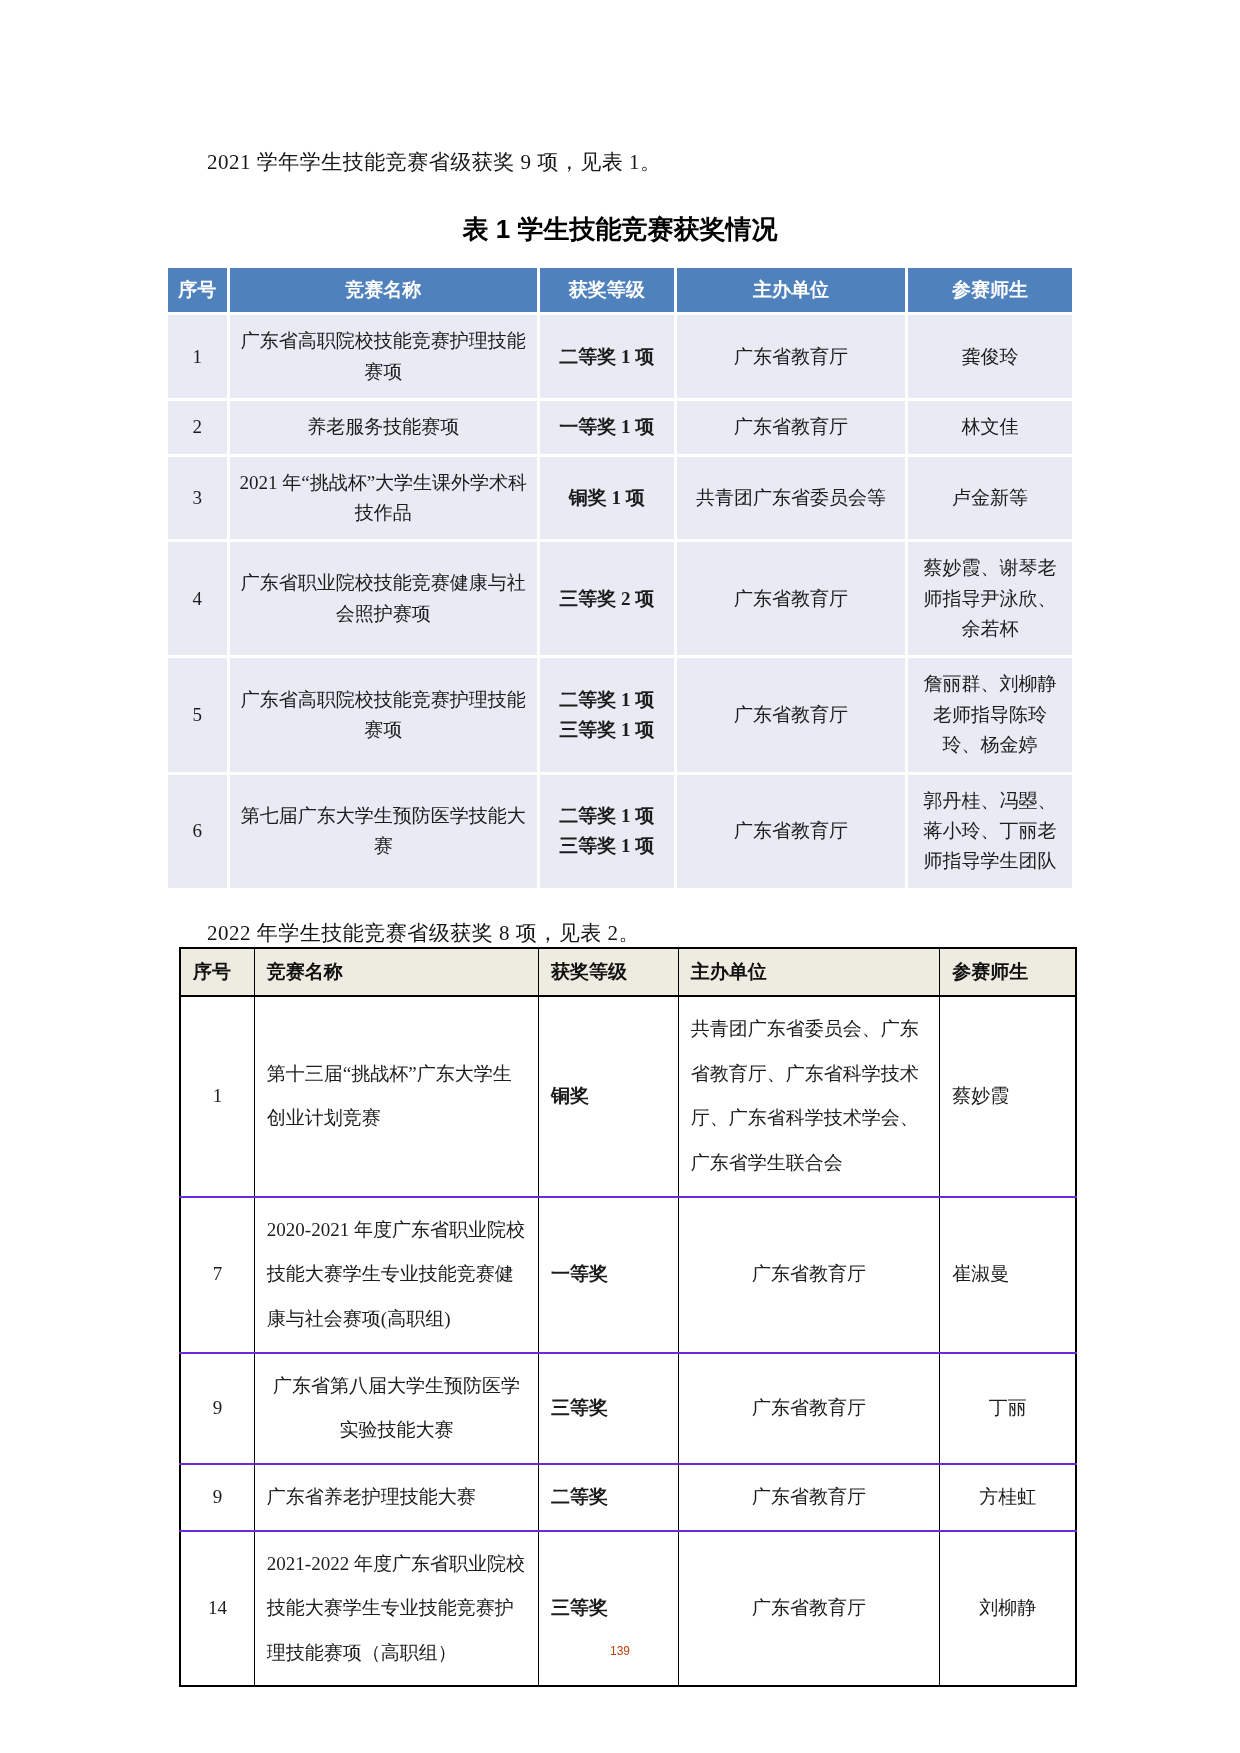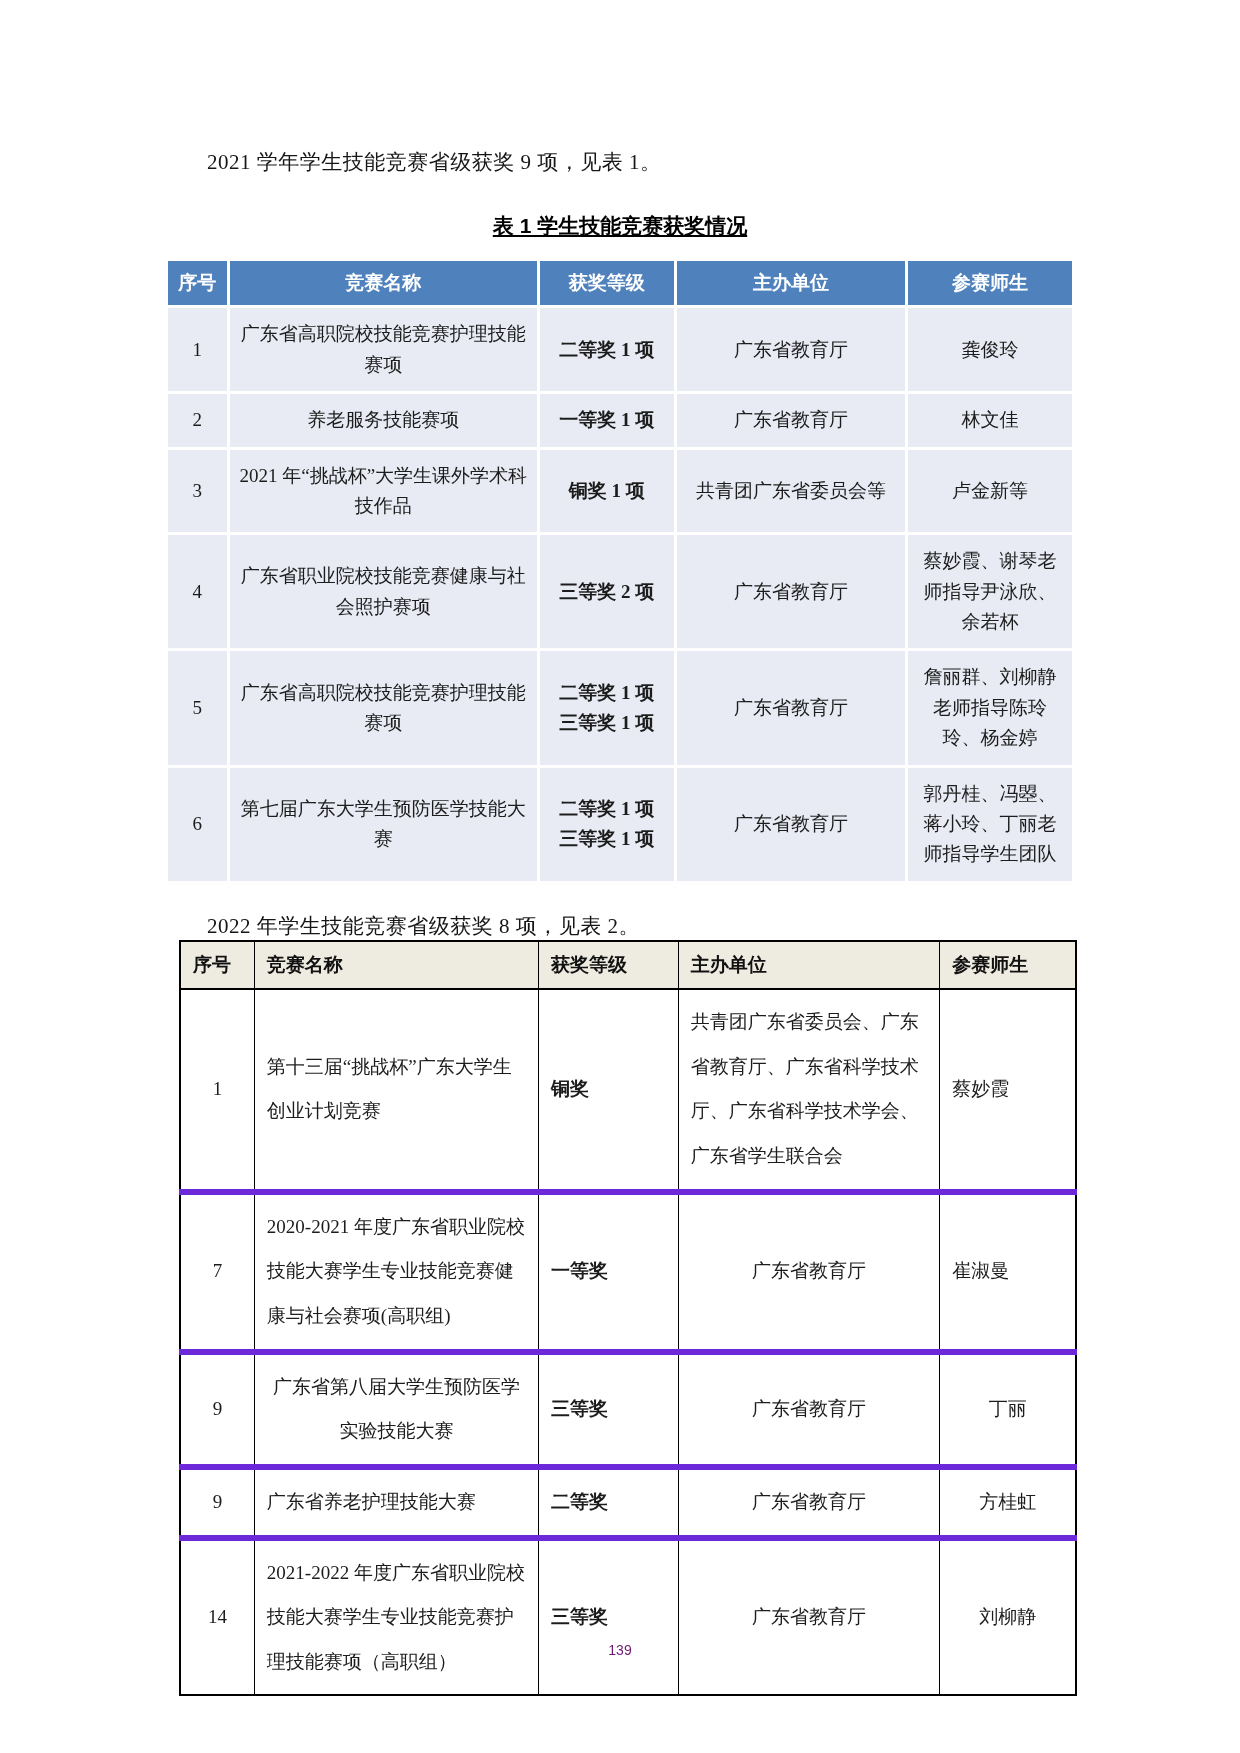--- a/index.html
+++ b/index.html
@@ -7,21 +7,21 @@
     width:1240px;height:1753px;background:#ffffff;position:relative;
     font-family:"Liberation Serif","DejaVu Serif",serif;color:#111;
   }
   .content{padding:148px 165px 0 165px;}
   .para{
     font-size:21px;line-height:1.35;text-indent:2em;margin:0;
     letter-spacing:0.5px;color:#161616;
   }
   .caption{
     text-align:center;font-family:"Liberation Sans","DejaVu Sans",sans-serif;
-    font-weight:bold;font-size:21px;color:#000;margin:36px 0 18px 0;text-decoration:underline;
+    font-weight:bold;font-size:26px;color:#000;margin:36px 0 18px 0;
   }
   table{border-collapse:collapse;table-layout:fixed;}
   
   .t1{width:100%;margin-top:14px;}
   .t1 th{
     background:#4f81bd;color:#ffffff;
     font-family:"Liberation Sans","DejaVu Sans",sans-serif;
     font-weight:bold;font-size:19px;padding:9px 4px;text-align:center;
     border:3px solid #ffffff;
   }
@@ -36,29 +36,29 @@
   .t2{width:100%;border:2px solid #000;}
   .t2 th{
     background:#eeece1;
     font-family:"Liberation Sans","DejaVu Sans",sans-serif;
     font-weight:bold;font-size:19px;text-align:left;
     padding:10px 12px;border:1px solid #000;border-bottom:2px solid #000;
   }
   .t2 td{
     font-size:19px;padding:10px 12px;line-height:2.35;
     border-left:1px solid #000;border-right:1px solid #000;
-    border-top:6px solid #6d28d9;vertical-align:middle;color:#1c1c1c;
+    border-top:2px solid #6d28d9;vertical-align:middle;color:#1c1c1c;
   }
   .t2 tbody tr:first-child td{border-top:none;}
   .t2 td.no{text-align:center;}
   .al{text-align:left;}
   .ac{text-align:center;}
   .page-num{
     position:absolute;left:0;right:0;bottom:95px;text-align:center;
-    font-family:"Liberation Sans","DejaVu Sans",sans-serif;font-size:14px;color:#701a75;
+    font-family:"Liberation Sans","DejaVu Sans",sans-serif;font-size:12px;color:#c2410c;
   }
 </style>
 </head>
 <body>
 
 <div class="content">
 
   <p class="para">2021 学年学生技能竞赛省级获奖 9 项，见表 1。</p>
 
   <div class="caption">表 1 学生技能竞赛获奖情况</div>

